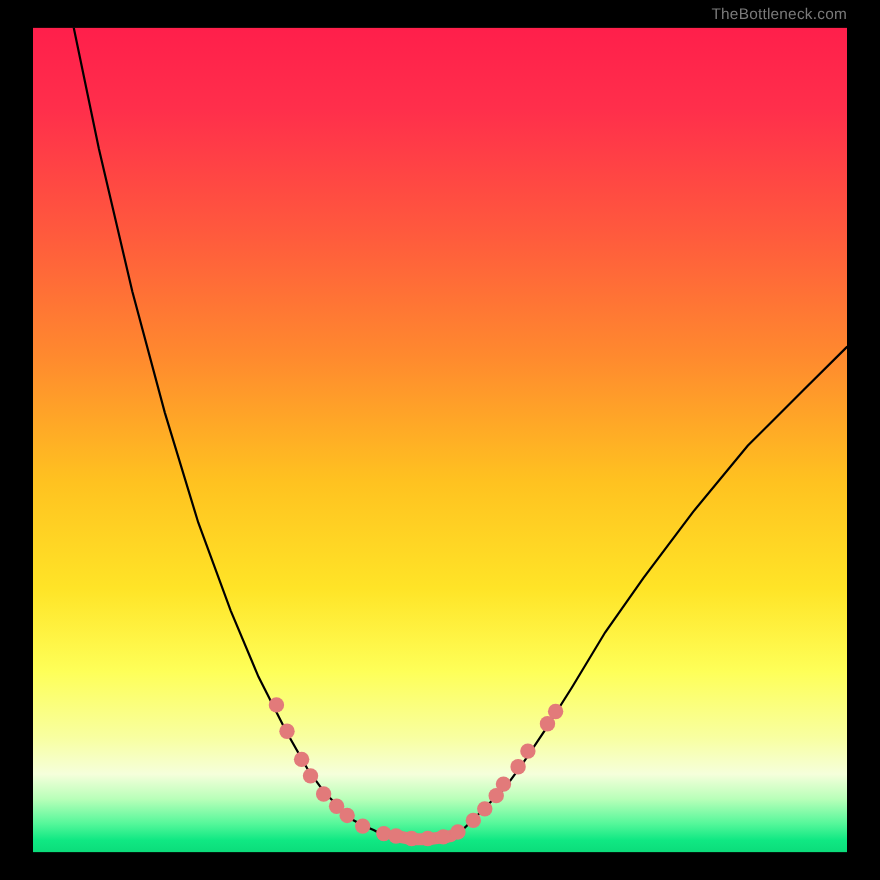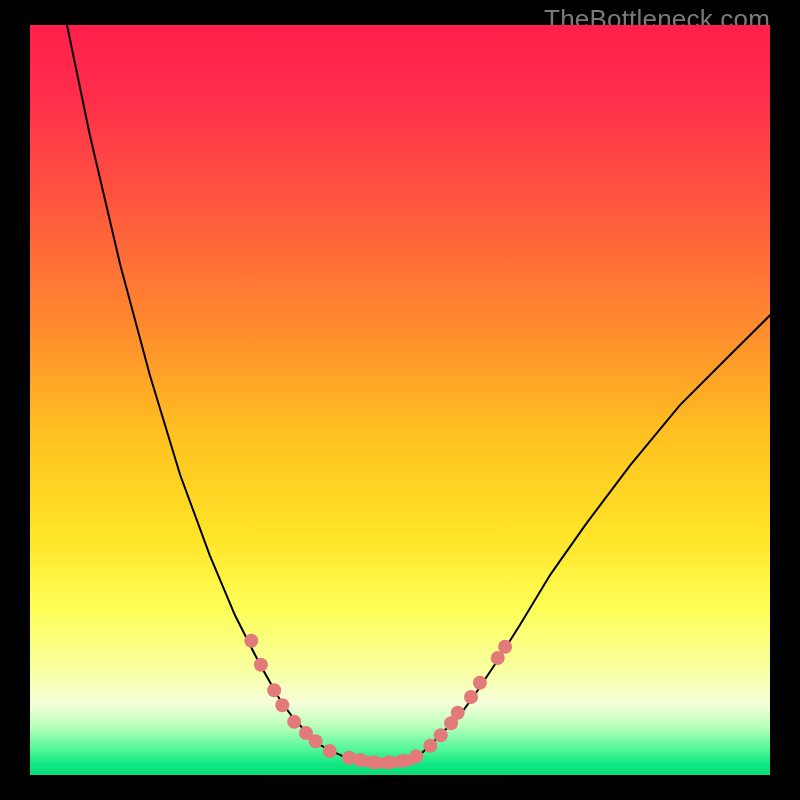--- a/index.html
+++ b/index.html
@@ -39,21 +39,21 @@
     left: 0;
     top: 0;
     width: 100%;
     height: 100%;
   }
   .watermark {
     position: absolute;
     top: 4px;
     right: 30px;
     color: #7a7a7a;
-    font-size: 26px;
+    font-size: 14px;
     font-weight: 500;
     letter-spacing: 0.2px;
   }
 </style>
 </head>
 <body>
 
 <div class="frame">
 
   <div class="watermark">TheBottleneck.com</div>

